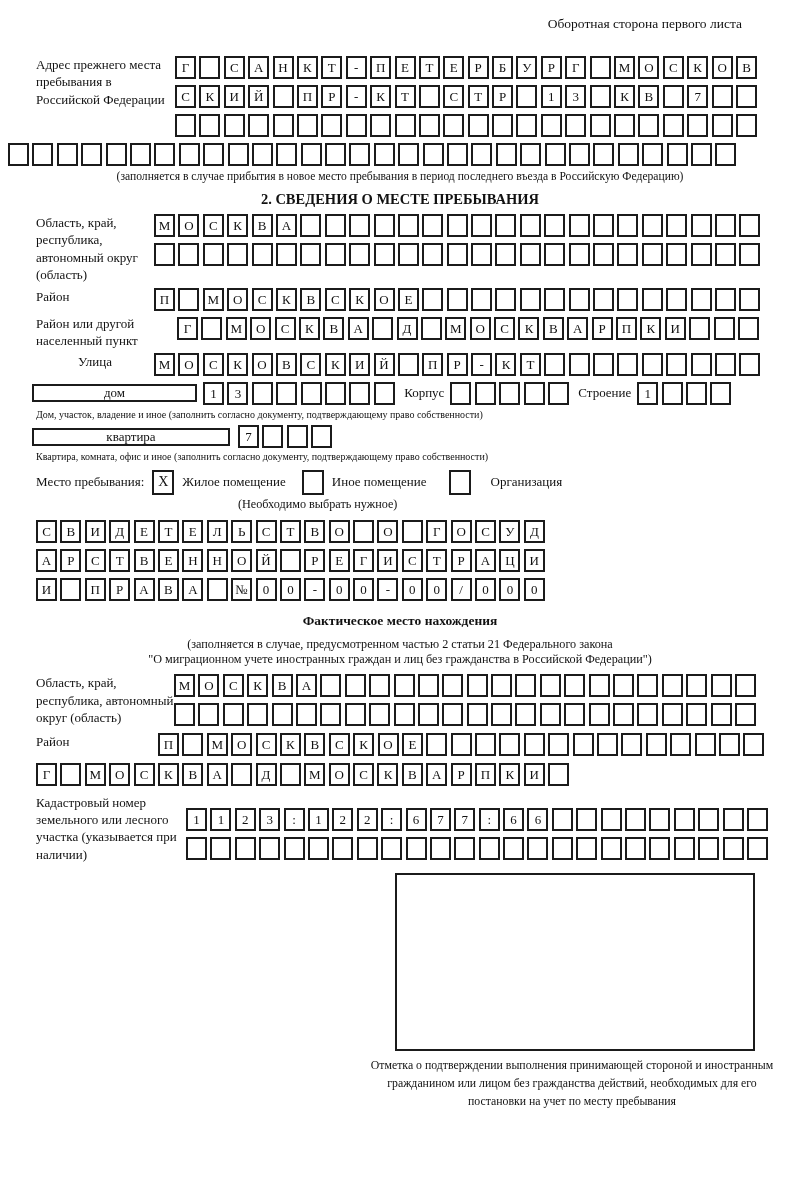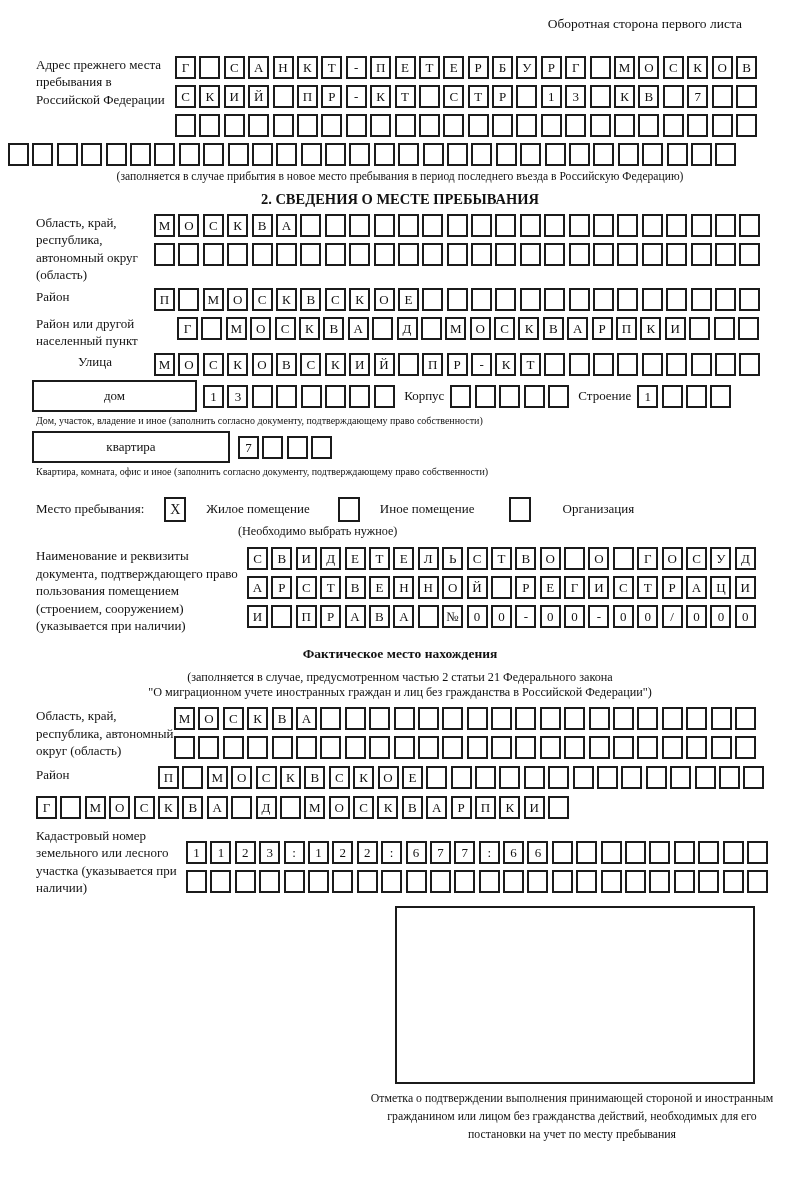--- a/index.html
+++ b/index.html
@@ -14,21 +14,21 @@
   .grid{ display:flex; flex-wrap:nowrap; }
   .gridcol{ display:flex; flex-direction:column; row-gap:6px; }
   .cell{
     box-sizing:border-box; flex:0 0 auto;
     width:21px; height:23px; margin-right:3.4px;
     border:2px solid #1b1b1b; background:#fff;
     display:flex; align-items:center; justify-content:center;
     font-size:13px; line-height:1;
   }
   .lblbox{
-    box-sizing:border-box; border:2px solid #1b1b1b; height:32px;
+    box-sizing:border-box; border:2px solid #1b1b1b; height:18px;
     display:flex; align-items:center; justify-content:center;
     font-size:13px; flex:0 0 auto; background:#fff;
   }
   .inl{ font-size:13px; line-height:26px; flex:0 0 auto; }
   .chk{
     box-sizing:border-box; width:22px; height:25px; border:2px solid #1b1b1b;
     display:flex; align-items:center; justify-content:center; font-size:14px; flex:0 0 auto; background:#fff;
   }
   .note{ font-size:11.6px; text-align:center; }
   .notel{ font-size:10px; margin-left:36px; }
@@ -352,33 +352,32 @@
     <div class="lblbox" style="width:198px;">квартира</div>
     <div class="grid">
         <div class="cell">7</div>
         <div class="cell"></div>
         <div class="cell"></div>
         <div class="cell"></div>
       </div>
   </div>
   <div class="notel" style="margin-top:3px;">Квартира, комната, офис и иное (заполнить согласно документу, подтверждающему право собственности)</div>
 
-  <div class="frow" style="margin-top:19px; align-items:flex-end; column-gap:20px;">
+  <div class="frow" style="margin-top:7px; align-items:center; column-gap:8px;">
     <div class="inl">Место пребывания:</div>
     <div class="chk">X</div>
     <div class="inl">Жилое помещение</div>
     <div class="chk" style="margin-left:8px;"></div>
     <div class="inl">Иное помещение</div>
     <div class="chk" style="margin-left:14px;"></div>
     <div class="inl" style="margin-left:12px;">Организация</div>
   </div>
   <div class="note" style="text-align:left; margin-left:238px; margin-top:2px; font-size:12.2px;">(Необходимо выбрать нужное)</div>
 
   <div class="frow" style="margin-top:8px;">
-    <div class="lbl" style="width:211px;">Наименование и реквизиты документа, подтверждающего право пользования помещением (строением, сооружением) (указывается при наличии)</div>
     <div class="gridcol">
       <div class="grid">
           <div class="cell">С</div>
           <div class="cell">В</div>
           <div class="cell">И</div>
           <div class="cell">Д</div>
           <div class="cell">Е</div>
           <div class="cell">Т</div>
           <div class="cell">Е</div>
           <div class="cell">Л</div>

